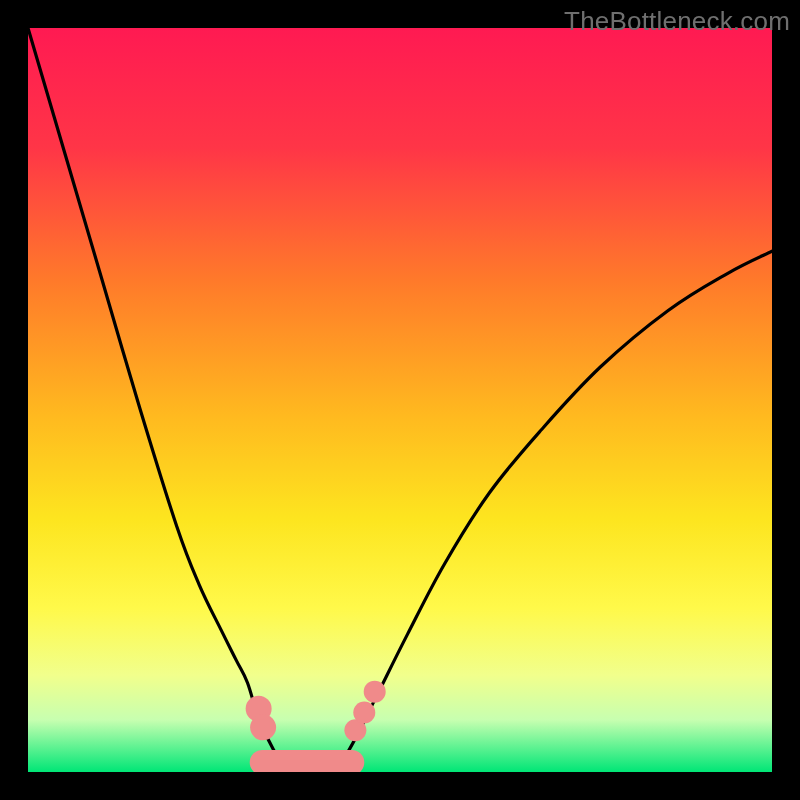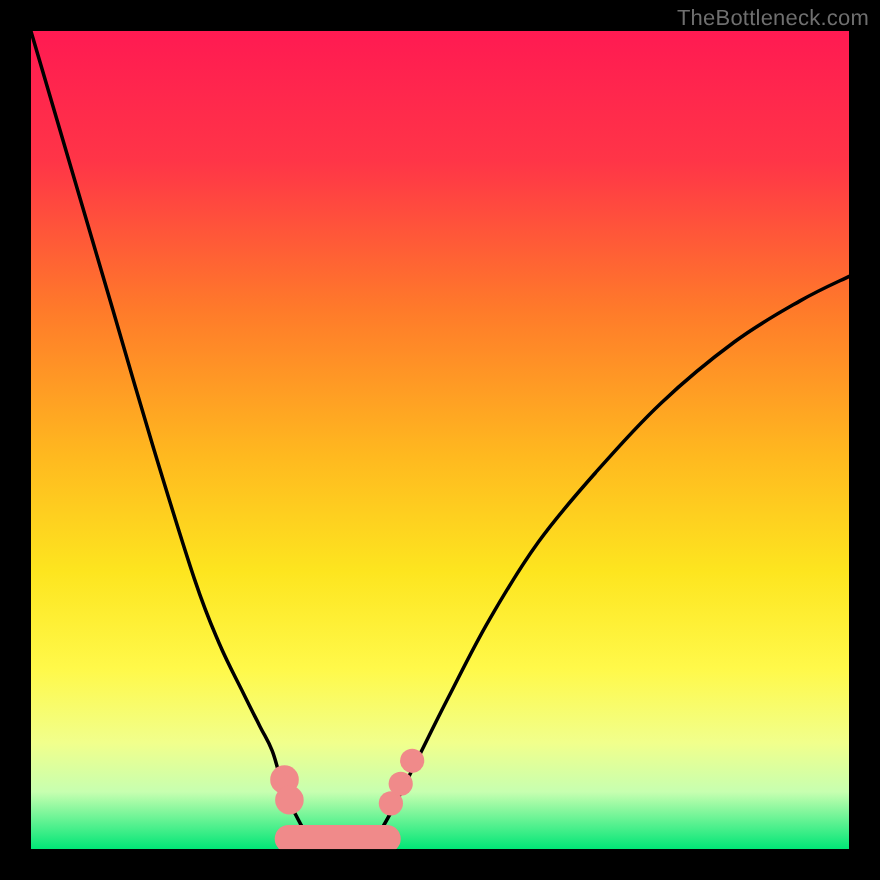--- a/index.html
+++ b/index.html
@@ -22,21 +22,21 @@
     top: 28px;
     width: 744px;
     height: 744px;
     overflow: hidden;
   }
   .watermark {
     position: absolute;
     top: 6px;
     right: 10px;
     color: #6f6f6f;
-    font-size: 20px;
+    font-size: 26px;
     letter-spacing: 0.2px;
     font-weight: 400;
     z-index: 5;
   }
   svg { display: block; }
 </style>
 </head>
 <body>
 
 <div class="frame">

